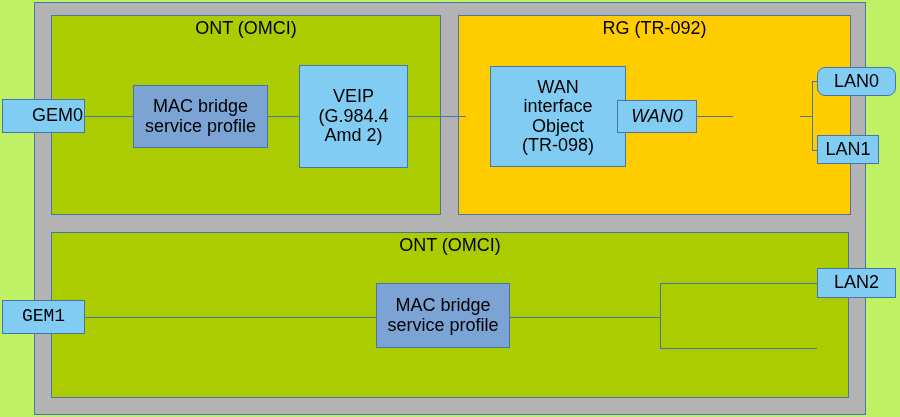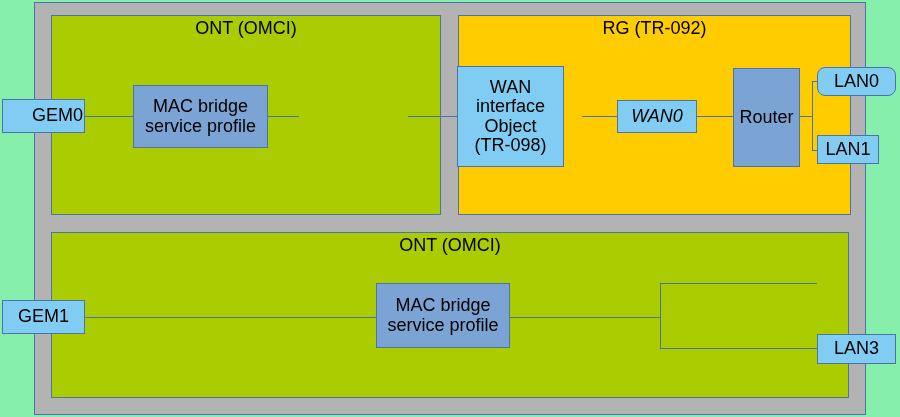--- a/index.html
+++ b/index.html
@@ -4,21 +4,21 @@
 <style>
   html, body {
     margin: 0;
     padding: 0;
     background: #ffffff;
   }
   #diagram-root {
     position: relative;
     width: 900px;
     height: 417px;
-    background: #86efac;
+    background: #bef264;
     font-family: "Liberation Sans", sans-serif;
     overflow: hidden;
   }
   svg.layer {
     position: absolute;
     left: 0;
     top: 0;
     width: 900px;
     height: 417px;
   }
@@ -112,51 +112,53 @@
 
   <div class="box node-light" style="left:2px; top:99px; width:83px; height:34px;padding-left:28px;">
     <span>GEM0</span>
   </div>
 
   <div class="box node-dark" style="left:133px; top:85px; width:135px; height:63px;">
     <span>MAC bridge
 service profile</span>
   </div>
 
+  <div class="box node-light" style="left:299px; top:65px; width:109px; height:103px;">
+    <span>VEIP
+(G.984.4
+Amd 2)</span>
+  </div>
 
-  <div class="box node-light" style="left:457px; top:66px; width:107px; height:101px;">
+  <div class="box node-light" style="left:490px; top:66px; width:136px; height:101px;">
     <span>WAN
 interface
 Object
 (TR-098)</span>
   </div>
 
   <div class="box node-light" style="left:617px; top:100px; width:80px; height:33px;font-style:italic;">
     <span>WAN0</span>
   </div>
 
-  <div class="box node-dark" style="left:733px; top:68px; width:67px; height:99px;">
-    <span>Router</span>
-  </div>
 
   <div class="box node-light" style="left:817px; top:67px; width:79px; height:29px;border-radius:8px;">
     <span>LAN0</span>
   </div>
 
   <div class="box node-light" style="left:817px; top:135px; width:62px; height:29px;">
     <span>LAN1</span>
   </div>
 
-  <div class="box node-light" style="left:2px; top:300px; width:83px; height:34px;">
+  <div class="box node-light" style="left:2px; top:300px; width:83px; height:34px;font-family:Liberation Mono, monospace;">
     <span>GEM1</span>
   </div>
 
   <div class="box node-dark" style="left:376px; top:283px; width:134px; height:65px;">
     <span>MAC bridge
 service profile</span>
   </div>
 
+  <div class="box node-light" style="left:817px; top:268px; width:79px; height:30px;">
+    <span>LAN2</span>
+  </div>
 
-  <div class="box node-light" style="left:817px; top:334px; width:79px; height:30px;">
-    <span>LAN3</span>
-  </div>
 
 </div>
 
 </body></html>

